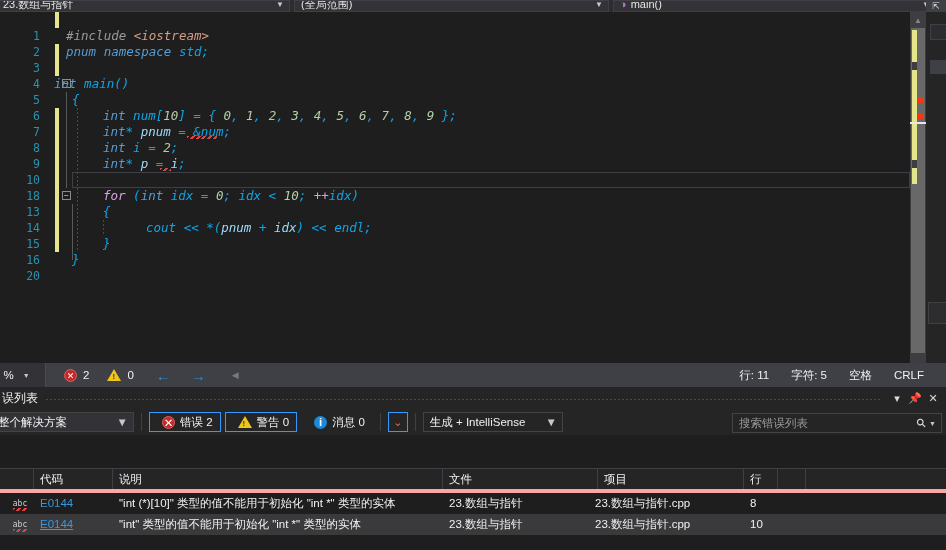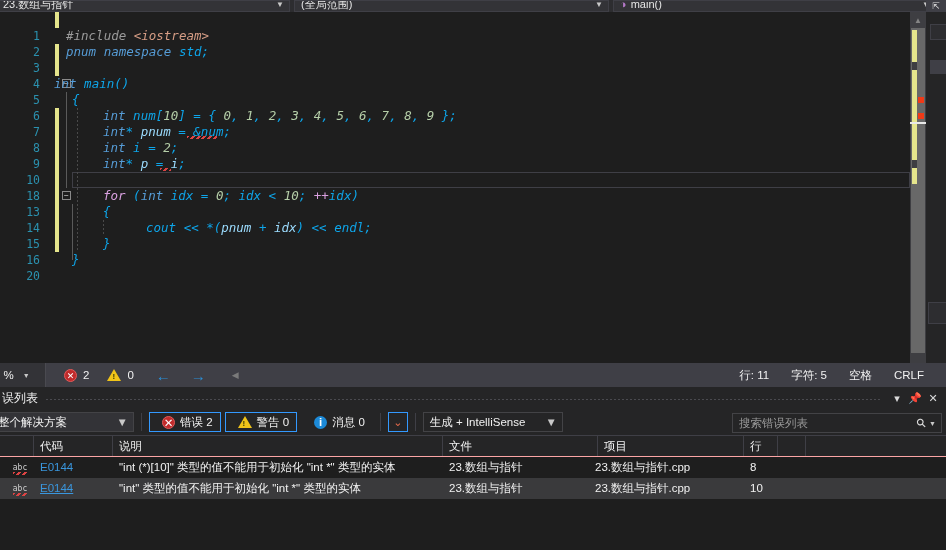--- a/index.html
+++ b/index.html
@@ -113,21 +113,21 @@
   .cb-arrow{position:absolute;right:5px;font-size:7px;color:#C8C8C8;}
   .searchbox{position:absolute;right:4px;top:26px;width:210px;height:20px;background:#252526;
              border:1px solid #434346;box-sizing:border-box;display:flex;align-items:center;}
   .searchbox .ph{font-size:11.5px;color:#9A9A9A;padding-left:6px;flex:1;}
   .mag{color:#E0E0E0;font-size:12px;margin-right:3px;transform:rotate(-45deg);}
   .mag-ar{font-size:7px;color:#C8C8C8;margin-right:5px;}
 
   
   .errtable{position:absolute;left:0;top:48px;width:946px;height:115px;background:#1E1E1E;}
   .thead{display:flex;height:20px;background:#252526;border-top:1px solid #3F3F46;
-         border-bottom:1px solid #fca5a5;align-items:center;}
+         border-bottom:4px solid #fca5a5;align-items:center;margin-top:33px;}
   .th{font-size:11.5px;color:#F1F1F1;border-right:1px solid #3F3F46;height:20px;line-height:20px;
       padding-left:6px;box-sizing:border-box;overflow:hidden;white-space:nowrap;}
   .trow{display:flex;height:21px;align-items:center;}
   .trow.odd{background:#1E1E1E;}
   .trow.sel{background:#3A3A3C;}
   .td{font-size:11.5px;color:#F1F1F1;height:21px;line-height:21px;padding-left:6px;
       box-sizing:border-box;overflow:hidden;white-space:nowrap;}
   .c-ic{width:34px;display:flex;align-items:center;justify-content:center;}
   .abc-ic{font-family:"DejaVu Sans Mono",monospace;font-size:8px;color:#D0D0D0;line-height:8px;
           position:relative;}

